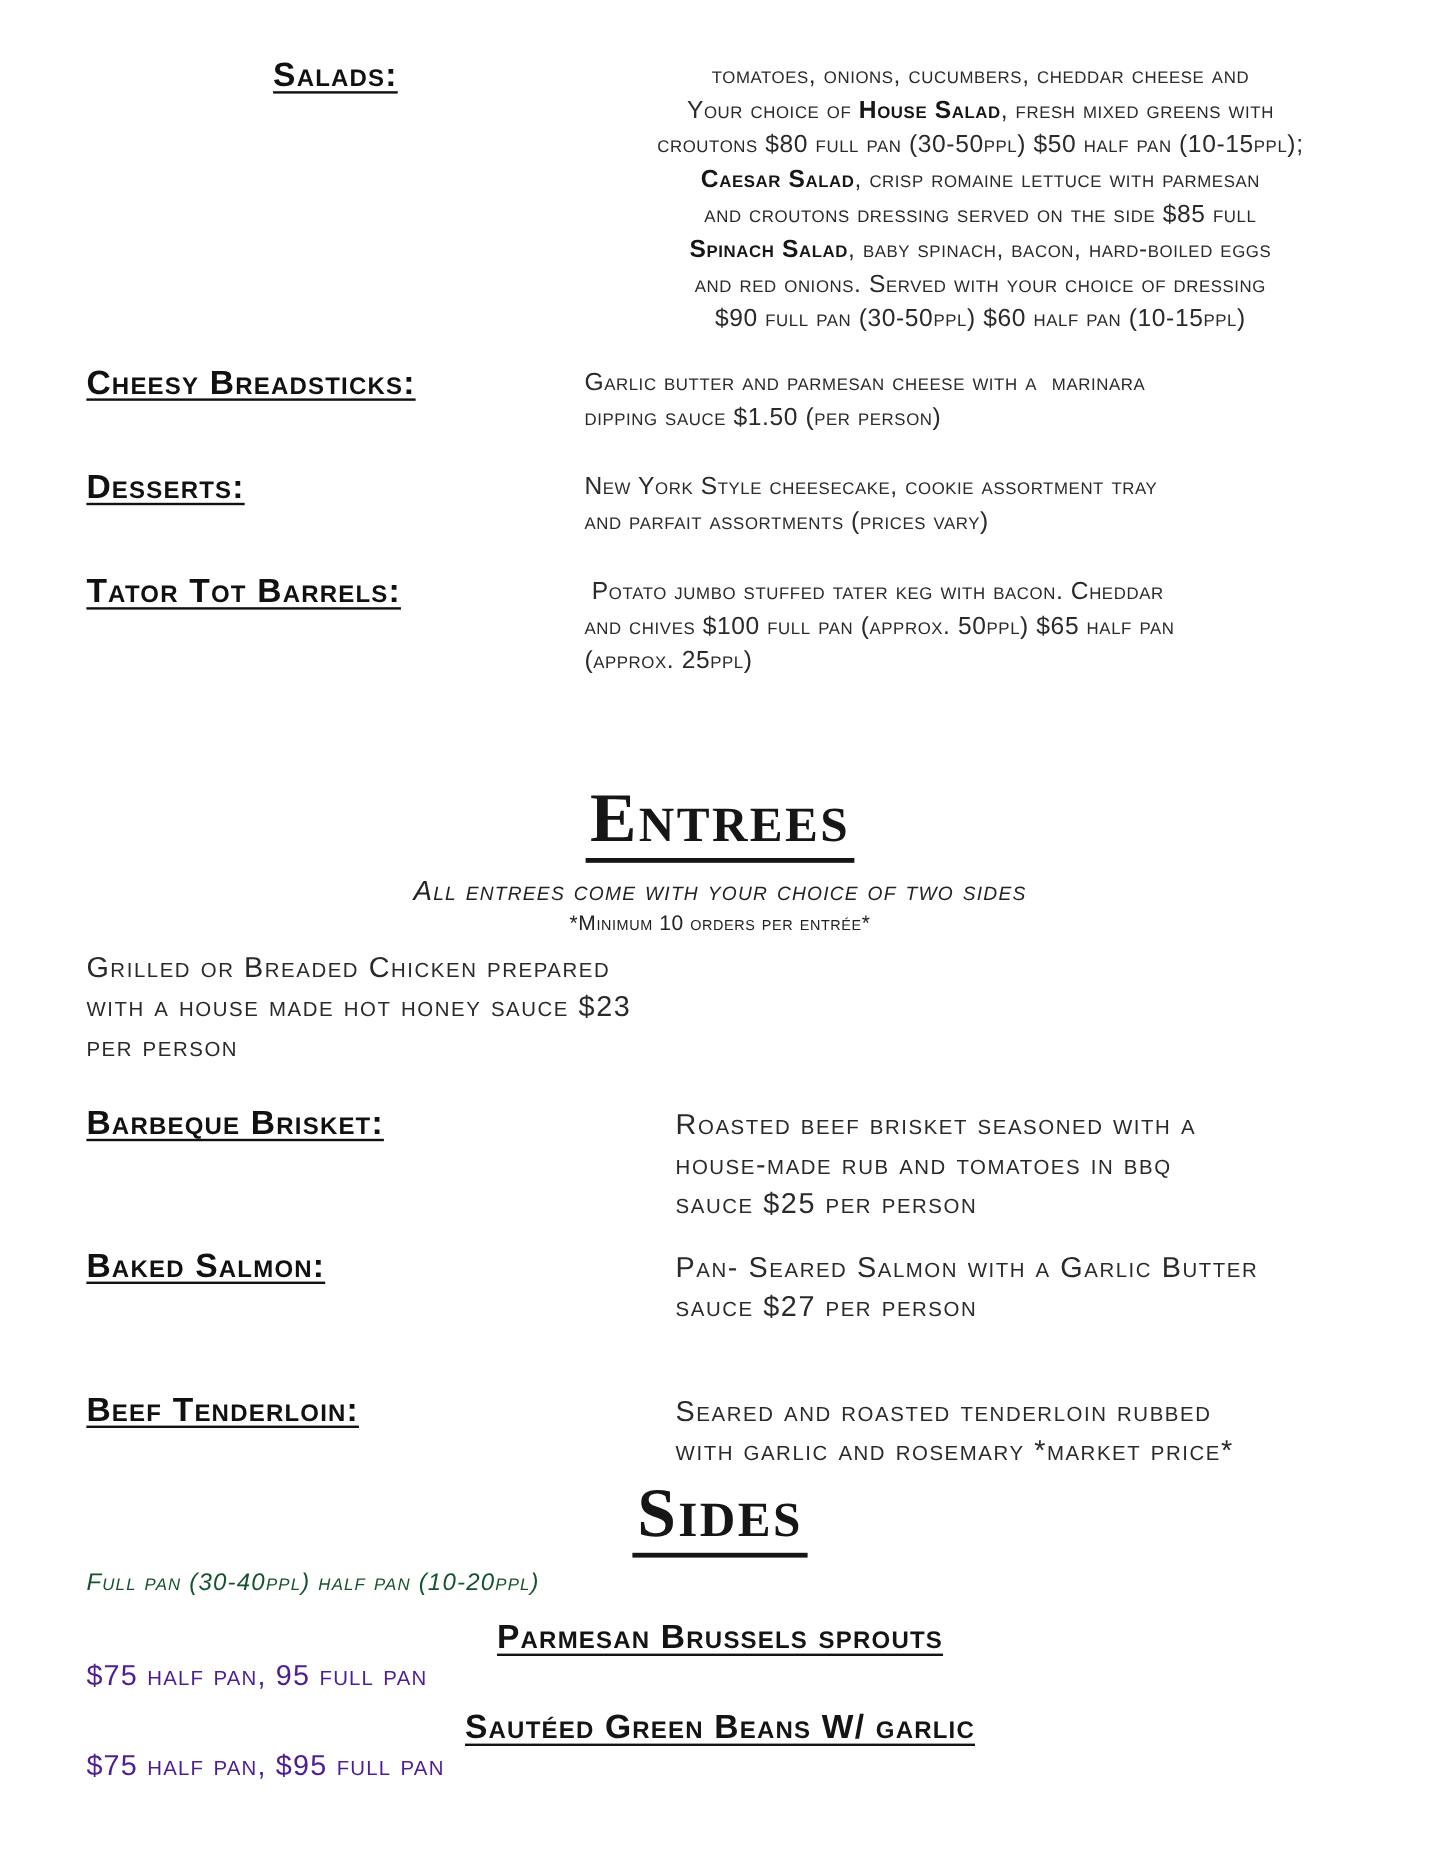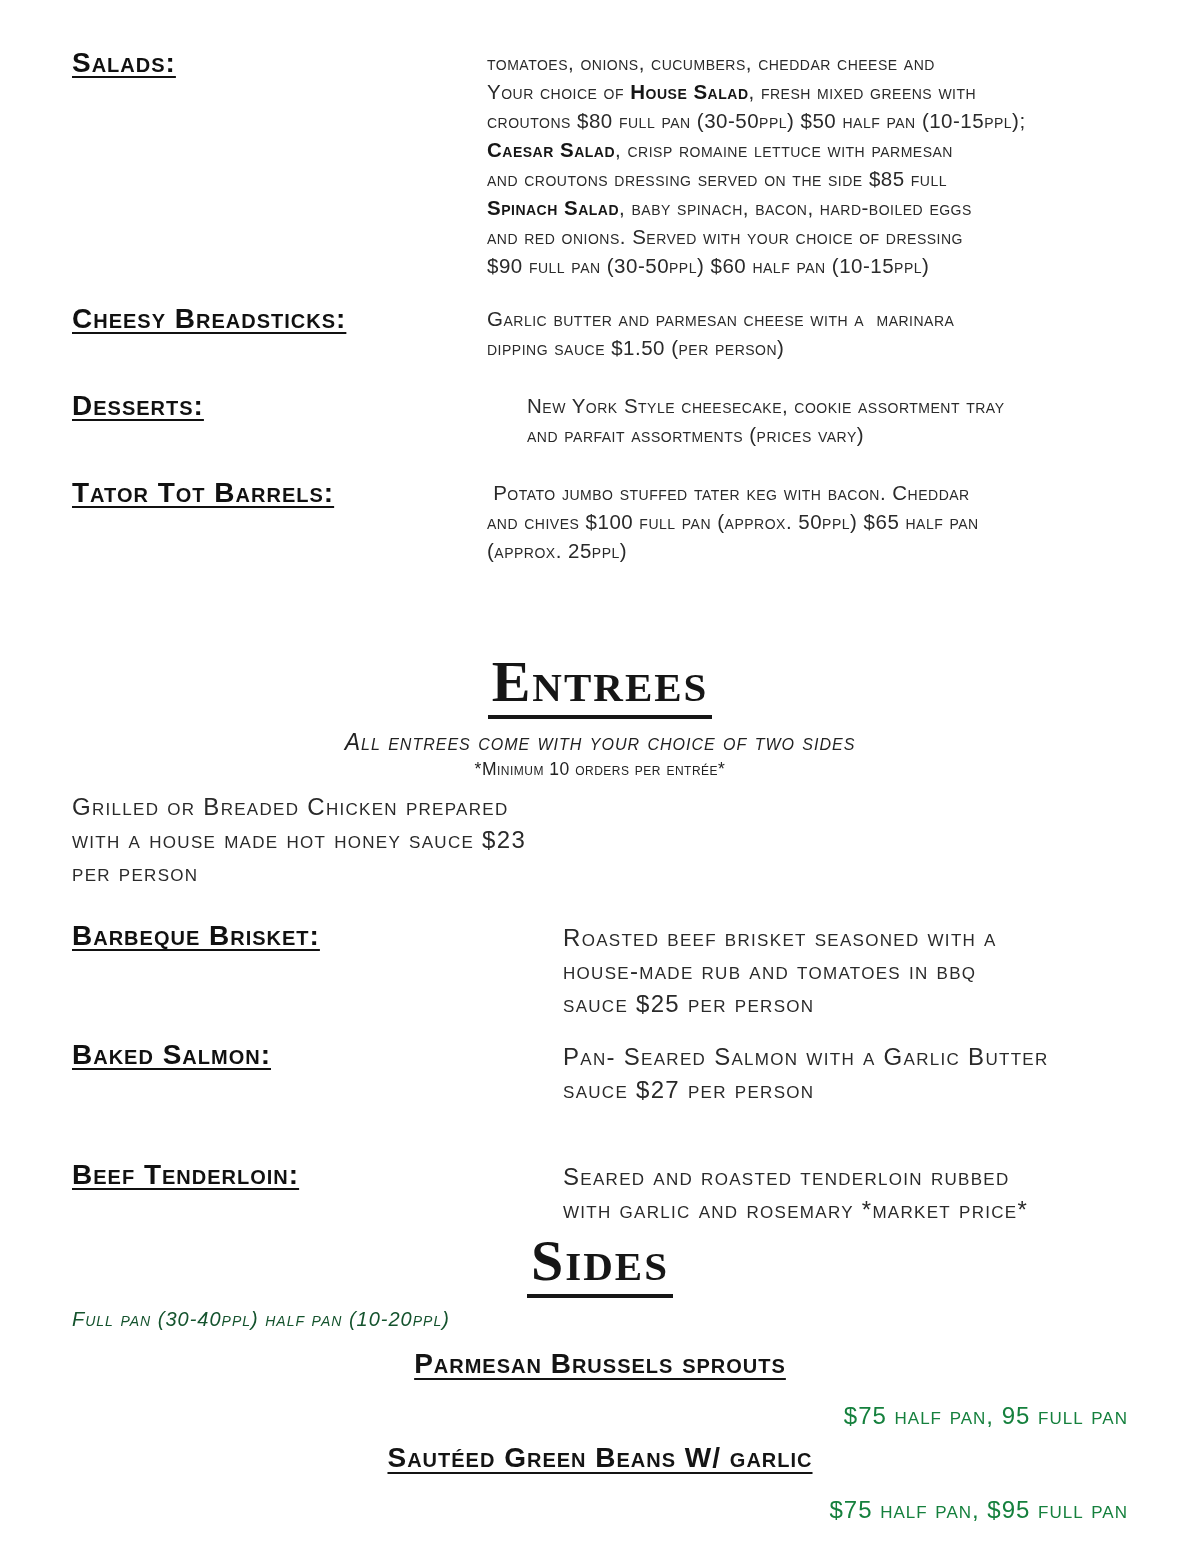--- a/index.html
+++ b/index.html
@@ -33,23 +33,23 @@
   .desc { width: 660px; flex: none; }
   .desc .line {
     font-size: 20.5px;
     line-height: 29px;
     letter-spacing: 0.5px;
     white-space: pre;
     color: #2a2a2a;
   }
   .b { font-weight: bold; color: #161616; }
 
-  .row-salads   { margin-bottom: 24px; }
+  .row-salads   { margin-bottom: 24px; text-align: center; }
   .row-cheesy   { margin-bottom: 29px; }
-  .row-desserts { margin-bottom: 29px; gap: 40px; }
+  .row-desserts { margin-bottom: 29px; }
   .row-tator    { margin-bottom: 0; }
 
   
   .big-heading-wrap { text-align: center; }
   .big-heading {
     display: inline-block;
     font-family: "Liberation Serif", serif;
     font-variant: small-caps;
     font-weight: bold;
     font-size: 58px;
@@ -110,25 +110,25 @@
     font-weight: bold;
     letter-spacing: 1px;
     color: #141414;
   }
   .side-name span {
     text-decoration: underline;
     text-underline-offset: 5px;
     text-decoration-thickness: 2px;
   }
   .side-price {
-    margin-top: 22px;
-    text-align: right;
+    margin-top: 3px;
+    text-align: left;
     font-size: 24px;
     letter-spacing: 1px;
-    color: #15803d;
+    color: #4c1d95;
   }
   .side-name.second { margin-top: 12px; }
 </style>
 </head>
 <body>
 
 <div class="page">
 
   <div class="top-row row-salads">
     <div class="lbl-col">

